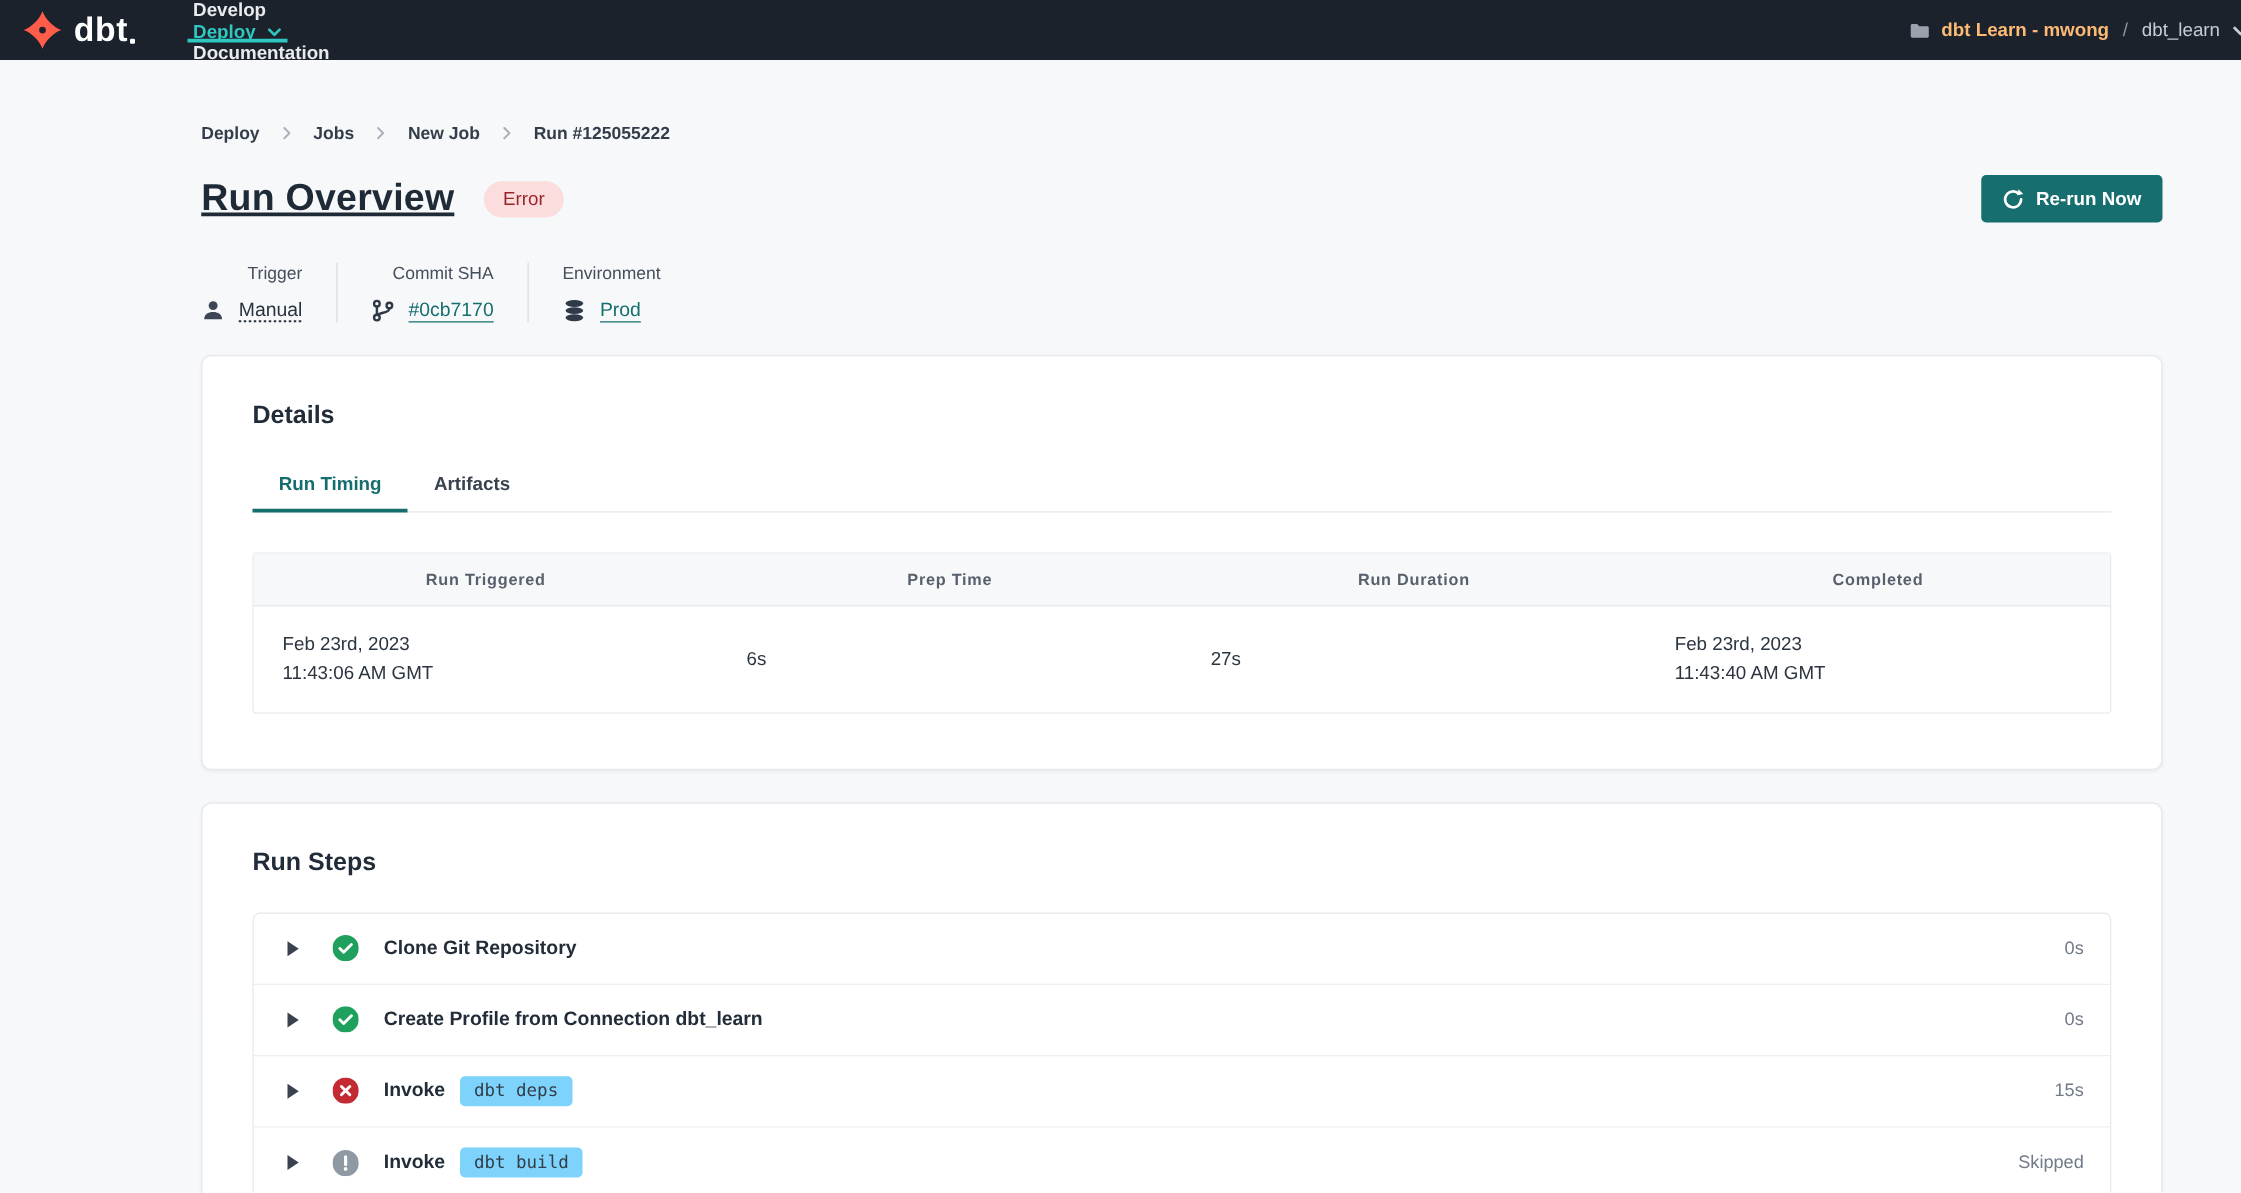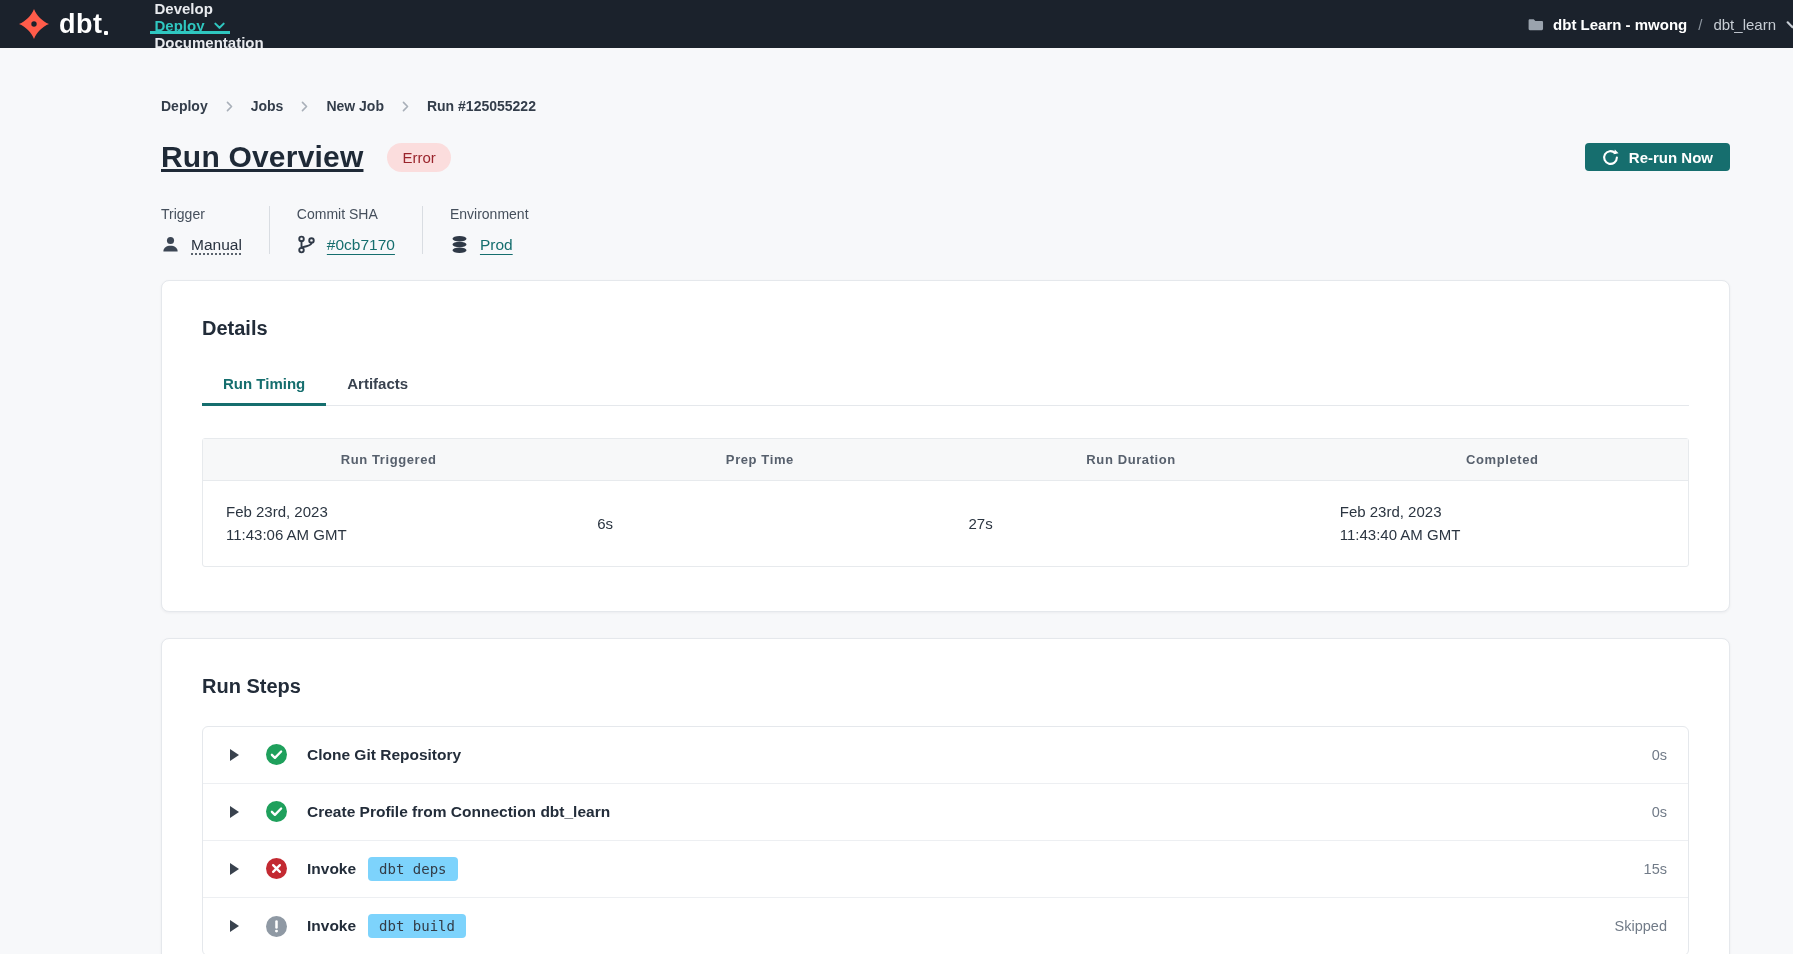--- a/index.html
+++ b/index.html
@@ -18,37 +18,37 @@
   }
   .brand { display:flex; align-items:center; gap:9px; padding:0 28px 0 18px; }
   .brand-text { font-size:27px; font-weight:700; color:#fff; letter-spacing:.5px; position:relative; padding-right:6px; }
   .brand-text::after { content:""; position:absolute; right:0; bottom:5px; width:4px; height:4px; background:#fff; border-radius:1px; }
   .nav-links { display:flex; align-items:flex-start;flex-direction:column; }
   .nav-link { display:flex; align-items:center; gap:8px; padding:0 18px; font-size:15px; font-weight:600; color:#e8eaee; cursor:pointer; position:relative; }
   .nav-link.active { color:#2fc7c0; }
   .nav-link.active::after { content:""; position:absolute; left:14px; right:14px; bottom:0; height:3px; background:#2fc7c0; }
   .nav-spacer { flex:1; }
   .nav-account { display:flex; align-items:center; gap:9px; font-size:15px; cursor:pointer; margin-right:-7px; white-space:nowrap; }
-  .acct-project { font-weight:700; color:#ffffff; }
+  .acct-project { font-weight:700; color:#fdba74; }
   .acct-sep { color:#8d96a0; padding:0 2px; }
   .acct-env { color:#c7cdd4; }
 
   
   .content { margin:0 63px 0 161px; }
 
   .breadcrumb { padding-top:50px; display:flex; align-items:center; gap:15px; font-size:14px; font-weight:600; color:#333d4a; }
   .crumb { cursor:pointer; }
   .crumb-sep { display:flex; align-items:center; }
 
   .title-row { margin-top:26px; display:flex; align-items:center; }
   .page-title { font-size:30px; font-weight:700; color:#1f2a37; letter-spacing:.2px;text-decoration:underline; }
   .status-badge { margin-left:24px; background:#fbdddd; color:#9a242c; font-size:15px; padding:6px 15px; border-radius:16px; }
-  .rerun-btn { margin-left:auto; background:#166e6e; color:#fff; border:none; border-radius:4px; height:28px; padding:0 17px; font-size:15px; font-weight:700; font-family:"Liberation Sans",sans-serif; display:flex; align-items:center; gap:10px; cursor:pointer; }
-
-  .meta-row { margin-top:32px; display:flex; }
+  .rerun-btn { margin-left:auto; background:#166e6e; color:#fff; border:none; border-radius:4px; height:38px; padding:0 17px; font-size:15px; font-weight:700; font-family:"Liberation Sans",sans-serif; display:flex; align-items:center; gap:10px; cursor:pointer; }
+
+  .meta-row { margin-top:32px; display:flex;text-align:right; }
   .meta-col { padding-right:27px; margin-right:27px; border-right:1px solid #d9dde2; }
   .meta-col:last-child { border-right:none; }
   .meta-label { font-size:14px; color:#454f5c; }
   .meta-value { margin-top:13px; display:flex; align-items:center; gap:11px; font-size:15.5px; }
   .meta-manual { color:#29323f; text-decoration:underline dotted; text-underline-offset:4px; }
   .meta-link { color:#156e6e; text-decoration:underline; text-underline-offset:4px; cursor:pointer; }
 
   .card { margin-top:26px; background:#fff; border:1px solid #e5e8ec; border-radius:8px; padding:36px 40px 44px; box-shadow:0 1px 3px rgba(22,29,37,.05); }
   .card-title { font-size:20px; font-weight:700; color:#222c39; }
 

